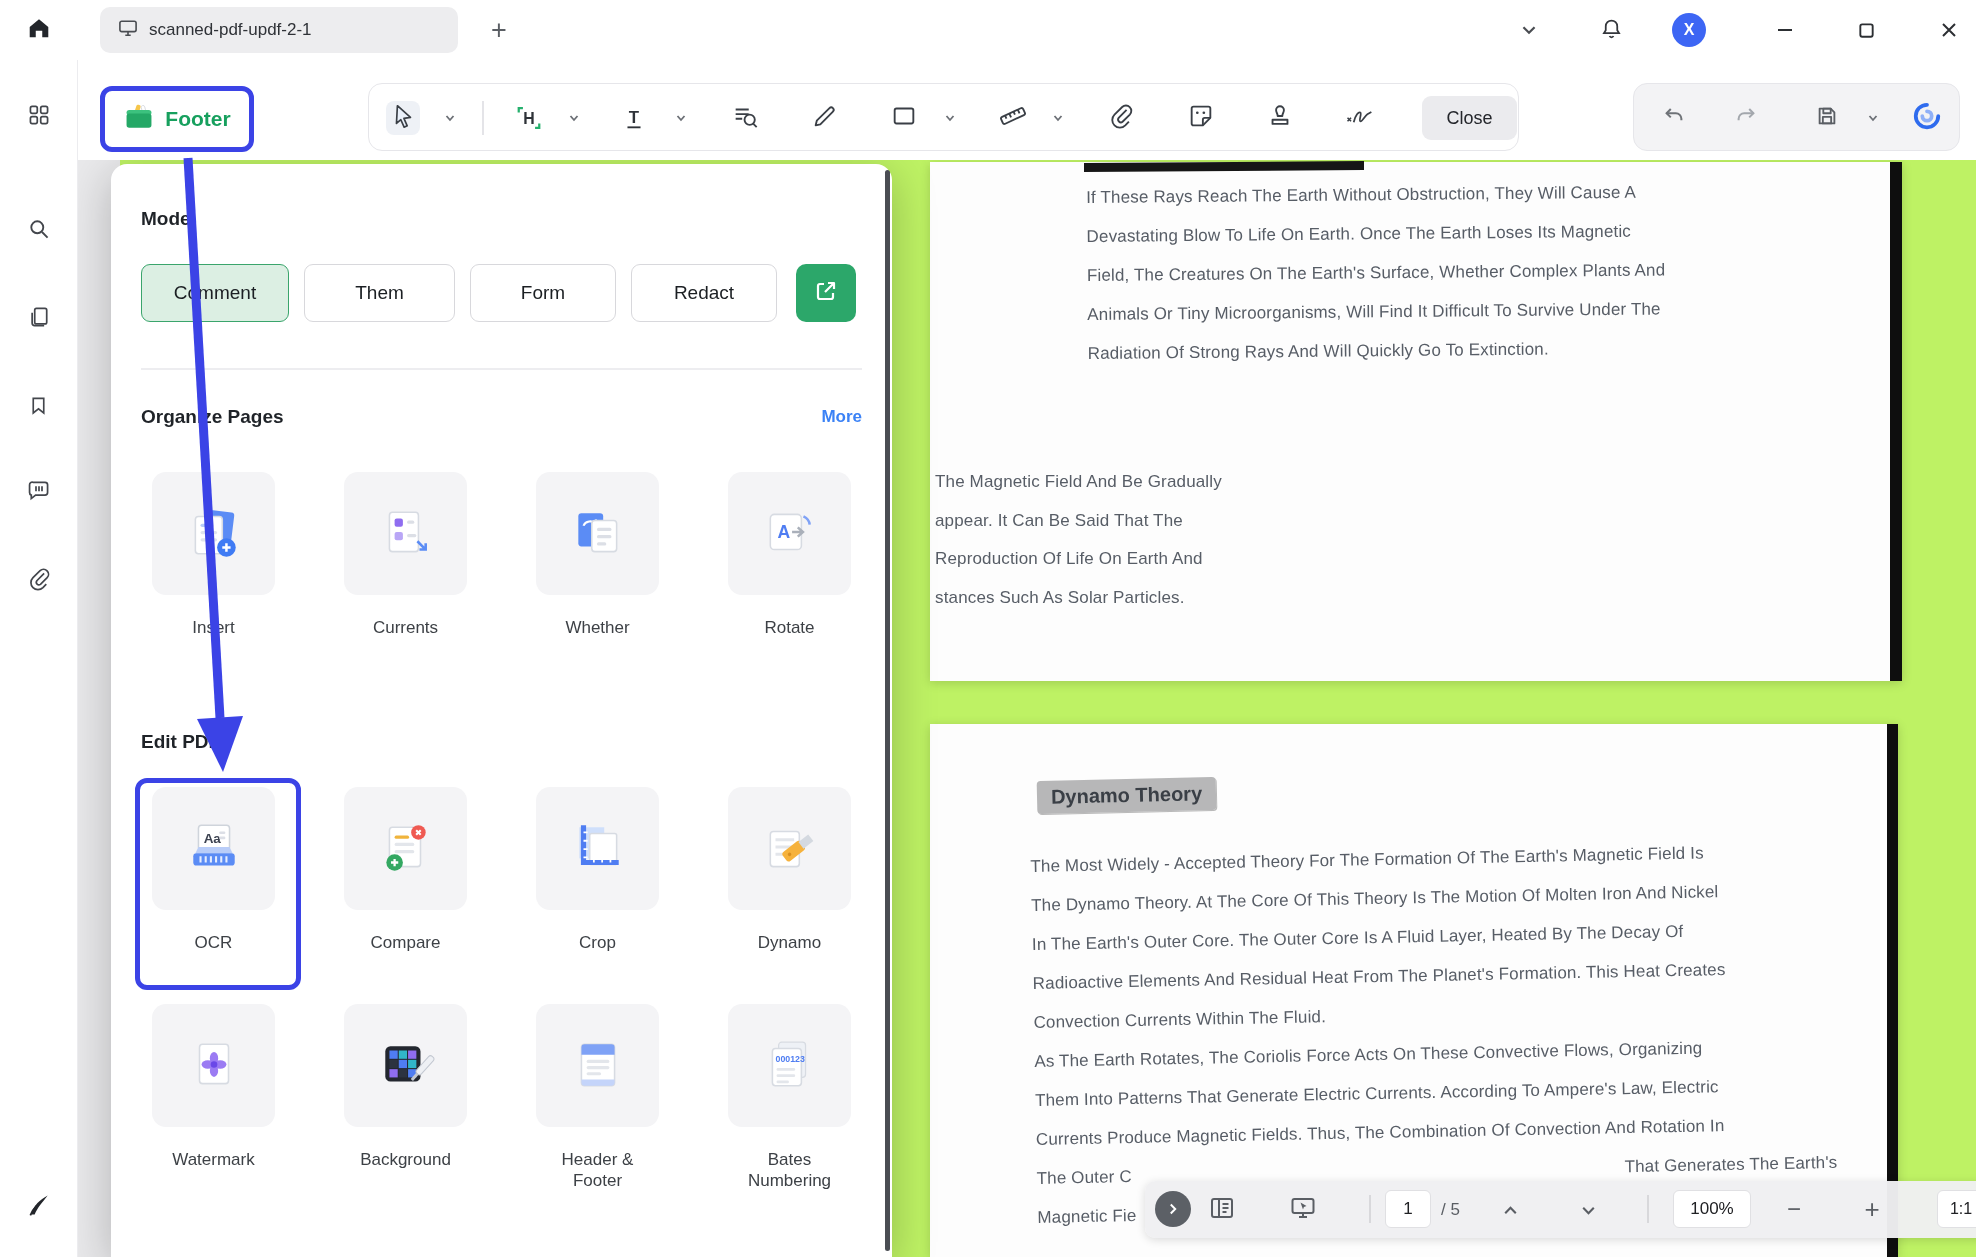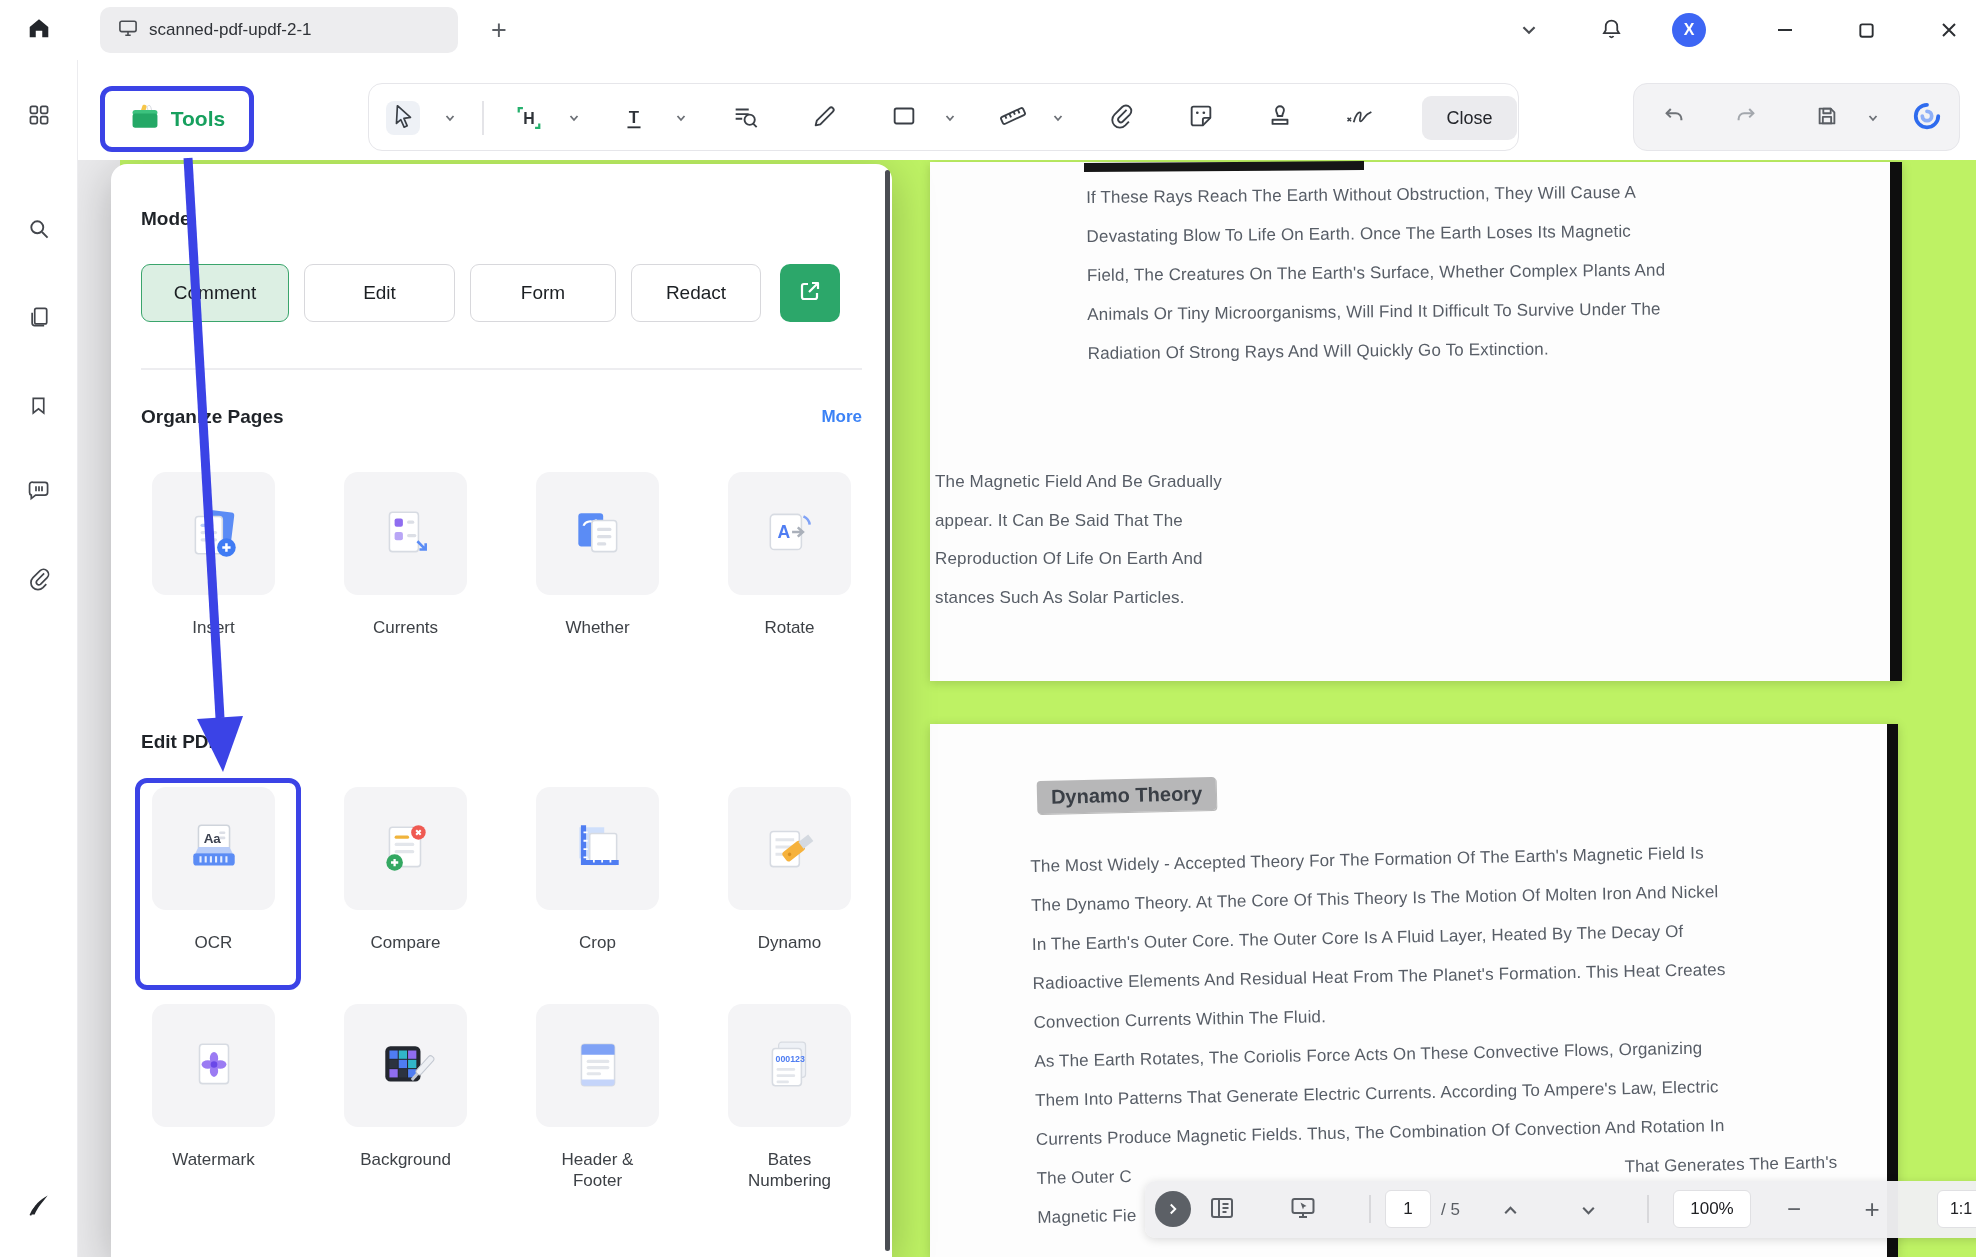--- a/index.html
+++ b/index.html
@@ -55,21 +55,21 @@
   .sb-collapse { left:10px; top:10px; width:36px; height:36px; border-radius:50%; background:#5c6066; }
   .sb-text { font-size:17px; color:#5a5e64; }
 
   
   .panel { position:absolute; left:111px; top:164px; width:781px; bottom:0; background:#fff; border-radius:16px 16px 0 0; box-shadow:0 10px 46px rgba(0,0,0,.24); z-index:20; }
   .panel-scrollbar { position:absolute; right:2px; top:6px; bottom:6px; width:5px; background:#4a4d53; border-radius:3px; }
   .mode-label { margin:44px 0 14px 30px; font-size:19px; font-weight:bold; color:#1f2328; }
   .mode-row { display:flex; align-items:center; gap:15px; margin:34px 30px 0 30px; height:58px; }
   .mode-btn { height:58px; border-radius:9px; border:1.5px solid #d8d8dc; background:#fff; font-size:19px; color:#1b1f23; display:flex; align-items:center; justify-content:center; cursor:pointer; font-family:inherit; }
   .mode-btn.active { background:#dcefe3; border-color:#3aa56c; }
-  .mb-0{width:148px} .mb-1{width:151px} .mb-2{width:146px} .mb-3{width:130px}
+  .mb-0{width:148px} .mb-1{width:151px} .mb-2{width:146px} .mb-3{width:146px}
   .mode-open { width:60px; height:58px; margin-left:4px; border-radius:10px; background:#2ca76a; display:flex; align-items:center; justify-content:center; cursor:pointer; }
   .panel-divider { height:1.5px; background:#ededf0; margin:46px 30px 0 30px; }
   .sec-head { display:flex; align-items:center; justify-content:space-between; margin:36px 30px 0 30px; }
   .sec-head.second { margin-top:93px; }
   .sec-title { font-size:19px; font-weight:bold; color:#1f2328; }
   .sec-more { font-size:17px; font-weight:bold; color:#3b82f6; cursor:pointer; }
   .tile-grid { display:grid; grid-template-columns:repeat(4,123px); column-gap:69px; row-gap:51px; margin:44px 0 0 41px; }
   .tile-grid.second { margin-top:34px; }
   .tile { width:123px; cursor:pointer; }
   .tile-ic { width:123px; height:123px; background:#f4f4f6; border-radius:14px; display:flex; align-items:center; justify-content:center; }
@@ -183,21 +183,21 @@
 
     <div class="tools-btn">
       <span>
         <svg viewBox="0 0 36 36" width="32" height="32">
             <rect x="14" y="4" width="5" height="10" rx="2" fill="#f6c64a" transform="rotate(18 16 9)"></rect>
             <rect x="21" y="5" width="4" height="9" rx="2" fill="#ffffff" stroke="#d8dbe0" transform="rotate(-14 23 9)"></rect>
             <rect x="4" y="10" width="28" height="6" rx="3" fill="#3cc27e"></rect>
             <rect x="4" y="14" width="28" height="16" rx="3" fill="#24a866"></rect>
           </svg>
       </span>
-      <span class="tools-label">Tools</span>
+      <span class="tools-label">Footer</span>
     </div>
 
     <div class="mid-pill">
       <div class="tb active" style="left:17px">
         <span><svg viewBox="0 0 30 30" width="28" height="28">
               <path d="M9 4 L23 16.5 L16 17.6 L19.5 25.5 L16.2 27 L12.7 19 L8 23 Z" fill="#eaf1fb" stroke="#3a3f46" stroke-width="1.8" stroke-linejoin="round"></path>
             </svg></span>
       </div>
       <div class="tb-chev" style="left:75px">
           <svg viewBox="0 0 12 12" width="12" height="12" fill="none" stroke="#6b6f75" stroke-width="1.8">
@@ -411,21 +411,21 @@
       <div class="sb-item" style="left:634px; top:13px; width:30px; height:30px; font-size:24px">−</div>
       <div class="sb-item" style="left:712px; top:13px; width:30px; height:30px; font-size:26px">+</div>
       <div class="sb-item sb-box" style="left:792px; width:48px; font-size:16px">1:1</div>
     </div>
   </div>
 
   <div class="panel">
     <div class="mode-label">Mode</div>
     <div class="mode-row">
       <button class="mode-btn mb-0 active">Comment</button>
-      <button class="mode-btn mb-1">Edit</button>
+      <button class="mode-btn mb-1">Them</button>
       <button class="mode-btn mb-2">Form</button>
       <button class="mode-btn mb-3">Redact</button>
       <div class="mode-open">
         <span><svg viewBox="0 0 24 24" width="24" height="24" fill="none" stroke="#ffffff" stroke-width="2.2" stroke-linejoin="round">
               <path d="M10 5 H6 a2 2 0 0 0 -2 2 v11 a2 2 0 0 0 2 2 h11 a2 2 0 0 0 2 -2 v-4"></path>
               <path d="M14 4 h6 v6 M20 4 L11 13"></path>
             </svg></span>
       </div>
     </div>
 

